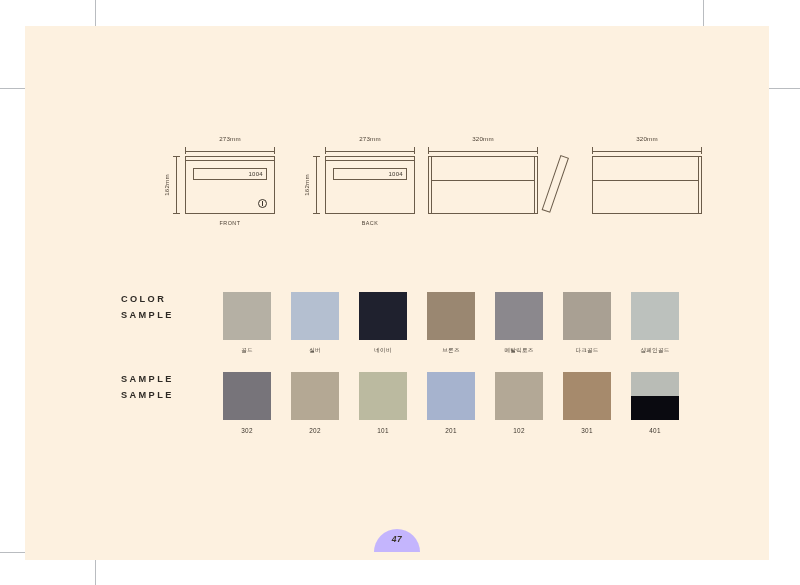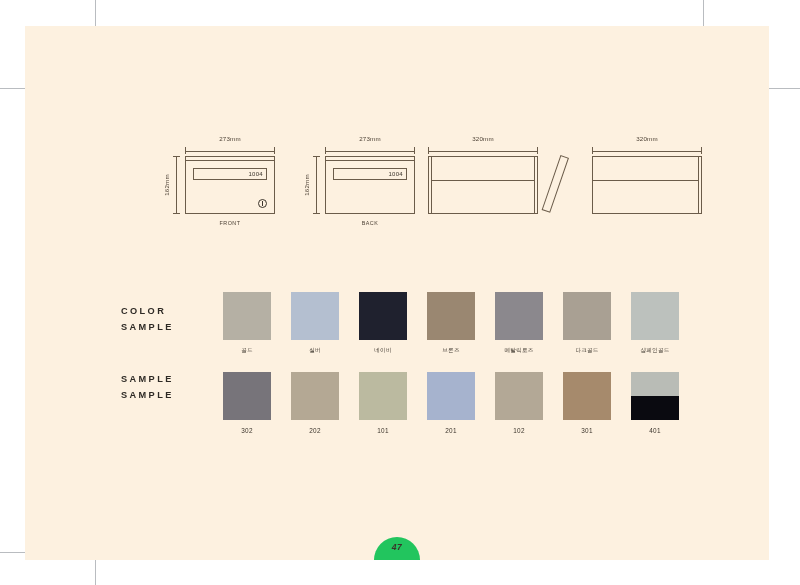--- a/index.html
+++ b/index.html
@@ -170,22 +170,22 @@
   .sw-split .half.bot{bottom:0;}
   .grain{
     background-image:repeating-linear-gradient(0deg,
       rgba(255,255,255,.45) 0px, rgba(255,255,255,.45) 1px,
       rgba(80,80,80,.18) 1px, rgba(80,80,80,.18) 2px);
   }
 
   
   #pagenum{
     position:absolute;left:50%;transform:translateX(-50%);
-    bottom:0;width:46px;height:23px;
-    background:#22c55e;
+    bottom:8px;width:46px;height:23px;
+    background:#c4b5fd;
     border-radius:23px 23px 0 0;
     overflow:hidden;
   }
   #pagenum .n{
     position:absolute;left:0;right:0;top:5px;
     text-align:center;font-size:8.5px;font-weight:700;color:#3a332a;
     font-style:italic;letter-spacing:.5px;
   }
 </style>
 </head>
@@ -273,21 +273,21 @@
       </div>
       <div class="flap" style="left:-2px;top:14px;width:9px;height:58px;transform:rotate(19deg);"></div>
       <div class="boxwrap" style="left:30px;top:12px;width:110px;height:58px;">
         <div class="box"></div>
         <div class="sidebarR"></div>
         <div class="midline" style="top:24px;left:0;"></div>
       </div>
     </div>
   </div>
 
-  <div class="sectlabel" style="left:96px;top:265px;margin-top:12px;">
+  <div class="sectlabel" style="left:96px;top:265px;">
     <span class="ln">COLOR</span>
     <span class="ln">SAMPLE</span>
     <span class="rule"></span>
   </div>
 
   <div class="swrow" style="left:198px;top:266px;">
     <div class="swcell">
       <span class="sw" style="background:#b5b0a4"></span>
       <div class="swname">골드</div>
     </div>

